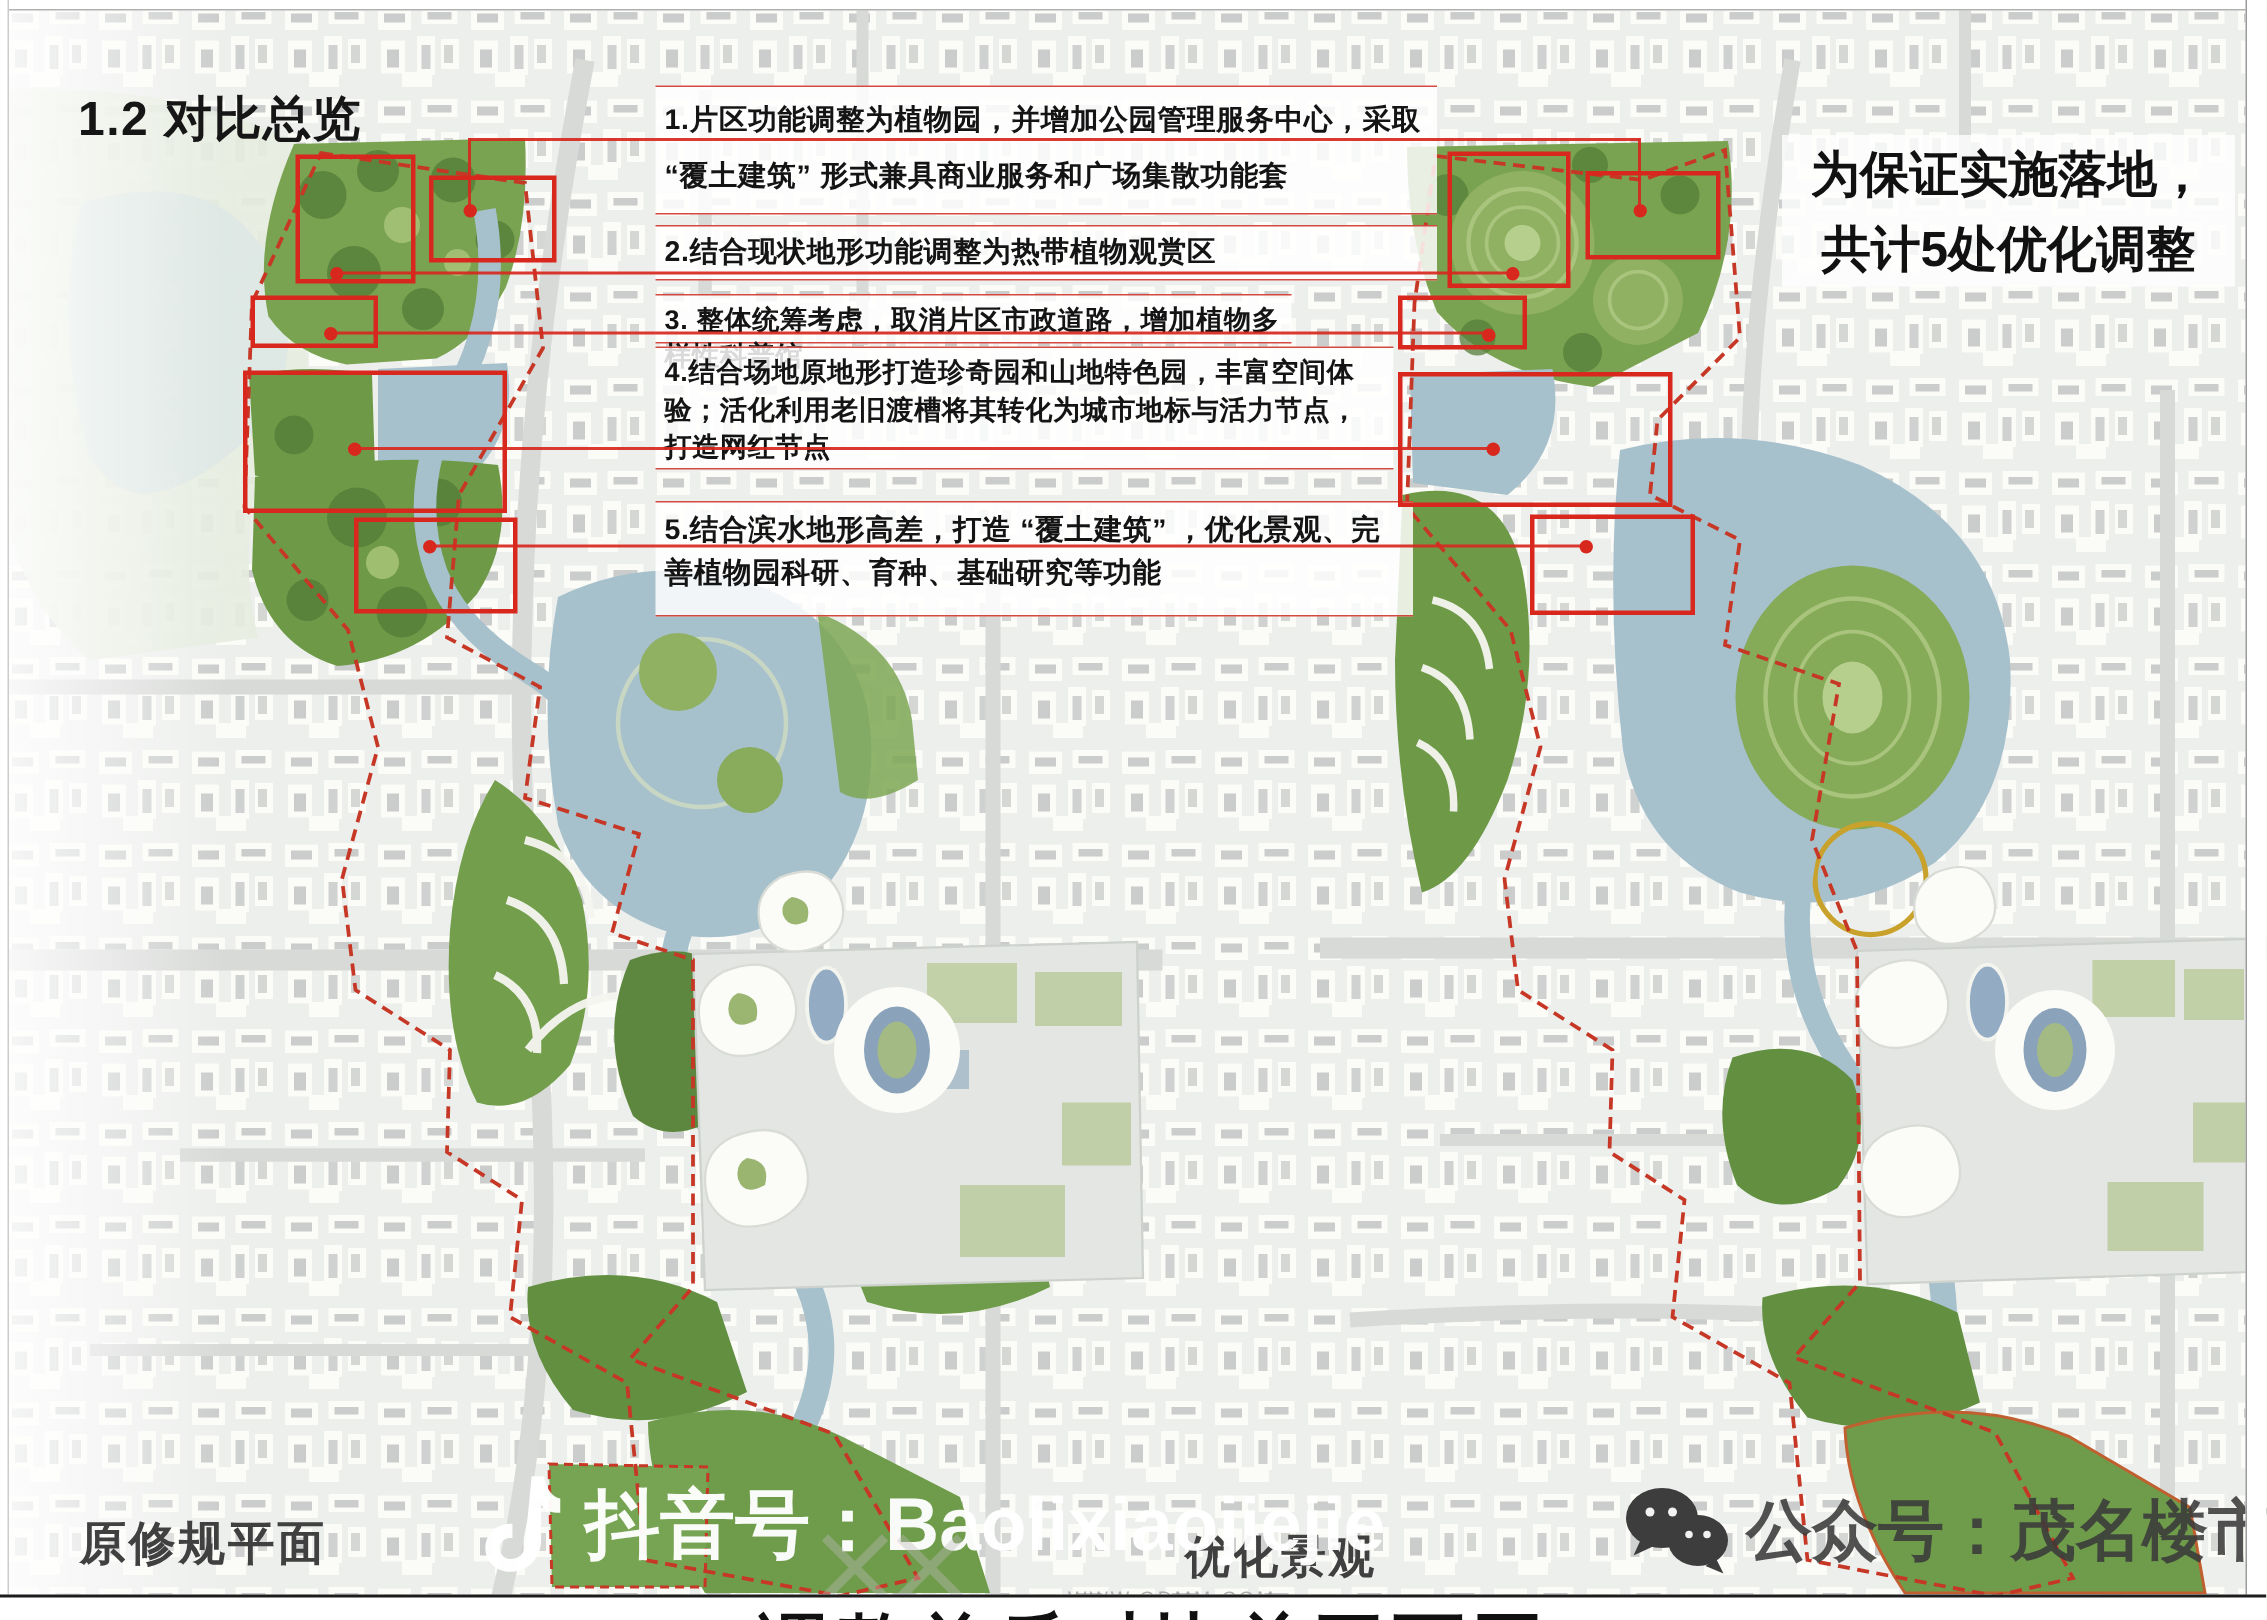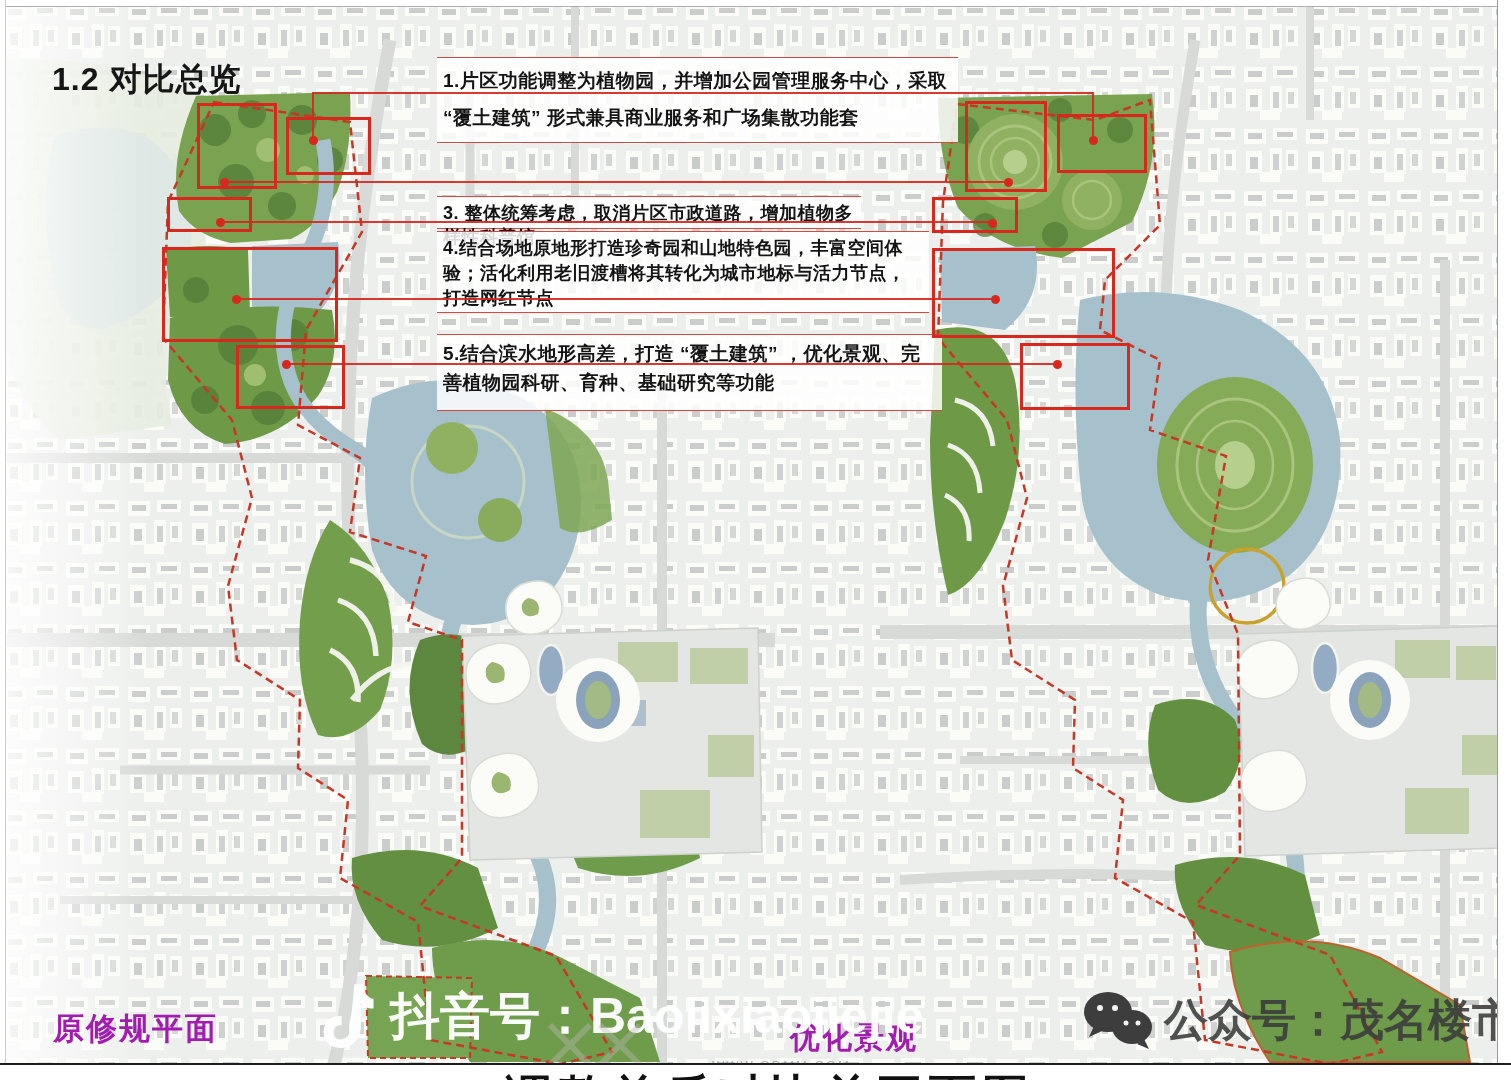--- a/index.html
+++ b/index.html
@@ -23,21 +23,21 @@
   
   .leader{position:absolute;height:2px;background:#d8281e;z-index:3;opacity:.92;}
   .vconn{position:absolute;width:2px;background:#d8281e;z-index:3;opacity:.92;}
   .dot{position:absolute;width:9px;height:9px;border-radius:50%;background:#d8281e;z-index:4;}
   .rbox{position:absolute;border:3px solid #d8281e;z-index:4;}
   .h-title{position:absolute;z-index:5;color:#161616;font-weight:700;}
   .callout{
     position:absolute;z-index:5;background:rgba(255,255,255,0.78);
     color:#111;font-weight:700;text-align:center;
   }
-  .plan-label{position:absolute;z-index:5;color:#a21caf;font-weight:700;}
+  .plan-label{position:absolute;z-index:5;color:#404040;font-weight:700;}
   .wm{position:absolute;z-index:6;white-space:nowrap;}
   .wm-douyin{color:rgba(255,255,255,0.96);font-weight:700;}
   .wm-wechat{color:rgba(58,58,58,0.88);font-weight:700;}
   .wm-site{color:rgba(150,150,150,0.75);font-weight:400;letter-spacing:2px;}
   .frame{position:absolute;background:#fff;z-index:7;}
   .bottom-strip{
     position:absolute;left:0;top:1063px;width:1511px;height:17px;
     background:#fff;border-top:2px solid #1c1c1c;overflow:hidden;z-index:7;
   }
   .cut-caption{
@@ -214,20 +214,23 @@
         <path d="M1252,645 q32,-14 44,12 q10,25 -15,38 q-29,11 -42,-11 q-8,-26 13,-39 Z"></path>
         <path d="M1258,755 q34,-14 46,13 q10,27 -17,40 q-31,11 -44,-13 q-8,-28 15,-40 Z"></path>
       </g>
       <path d="M957,104 L1095,120 L1150,100 L1160,225 L1105,280 L1100,330 L1160,360 L1150,430 L1226,456 L1208,560 L1238,634 L1240,855 L1196,905 L1330,955 L1382,1052 L1330,1064 L1205,1040 L1193,922 L1115,878 L1123,800 L1073,768 L1075,700 L1012,660 L1003,586 L1027,498 L1007,420 L938,338 L943,202 Z" fill="none" stroke="#c63726" stroke-width="2.5" stroke-dasharray="8 5"></path>
     </g>
   </svg>
 
   <div class="band" style="left:437px;top:57px;width:521px;height:86px;font-size:19px;line-height:1.95;">
     <span>1.片区功能调整为植物园，并增加公园管理服务中心，采取 “覆土建筑” 形式兼具商业服务和广场集散功能套</span>
   </div>
+  <div class="band" style="left:437px;top:150px;width:521px;height:37px;font-size:19px;line-height:1.5;">
+    <span>2.结合现状地形功能调整为热带植物观赏区</span>
+  </div>
   <div class="band" style="left:437px;top:196px;width:424px;height:33px;font-size:18px;line-height:1.35;">
     <span>3. 整体统筹考虑，取消片区市政道路，增加植物多样性科普馆</span>
   </div>
   <div class="band" style="left:437px;top:231px;width:492px;height:82px;font-size:18px;line-height:1.38;">
     <span>4.结合场地原地形打造珍奇园和山地特色园，丰富空间体验；活化利用老旧渡槽将其转化为城市地标与活力节点，打造网红节点</span>
   </div>
   <div class="band" style="left:437px;top:334px;width:505px;height:77px;font-size:19px;line-height:1.55;">
     <span>5.结合滨水地形高差，打造 “覆土建筑” ，优化景观、完善植物园科研、育种、基础研究等功能</span>
   </div>
 
@@ -256,20 +259,24 @@
   <div class="rbox" style="left:162px;top:247px;width:176px;height:95px;"></div>
   <div class="rbox" style="left:236px;top:345px;width:109px;height:64px;"></div>
   <div class="rbox" style="left:965px;top:101px;width:82px;height:91px;"></div>
   <div class="rbox" style="left:1057px;top:114px;width:90px;height:59px;"></div>
   <div class="rbox" style="left:932px;top:197px;width:86px;height:36px;"></div>
   <div class="rbox" style="left:932px;top:248px;width:183px;height:90px;"></div>
   <div class="rbox" style="left:1020px;top:343px;width:110px;height:67px;"></div>
 
   <div class="h-title" style="left:52px;top:58px;font-size:32px;letter-spacing:1px;text-align:right;">1.2 对比总览</div>
 
+  <div class="callout" style="left:1188px;top:90px;width:302px;height:101px;font-size:33px;line-height:1.5;padding-top:1px;">
+    <div>为保证实施落地，</div>
+    <div>共计5处优化调整</div>
+  </div>
 
   <div class="plan-label" style="left:53px;top:1008px;font-size:31px;letter-spacing:2px;">原修规平面</div>
 
   <div class="plan-label" style="left:790px;top:1018px;font-size:30px;letter-spacing:2px;">优化景观</div>
 
   <div class="wm" style="left:322px;top:982px;display:flex;align-items:flex-end;gap:16px;">
     <span style="display:inline-block;width:52px;height:68px;">
       <svg viewBox="0 0 48 64" width="52" height="68">
         <path d="M30 2 h8 c1 8 5 13 10 14 v9 c-6 0 -10 -2 -12 -5 v22 c0 12 -9 20 -19 20 C7 62 1 55 1 47 c0 -9 8 -16 17 -15 v9 c-4 -1 -8 2 -8 6 c0 4 3 7 7 7 c5 0 9 -4 9 -9 Z" fill="rgba(255,255,255,0.96)"></path>
       </svg>

